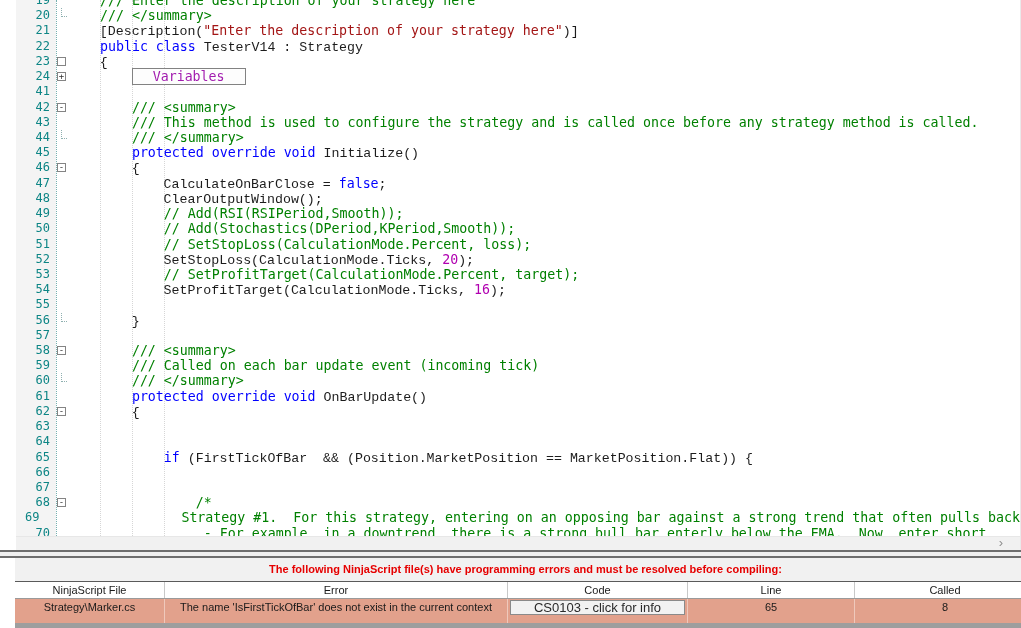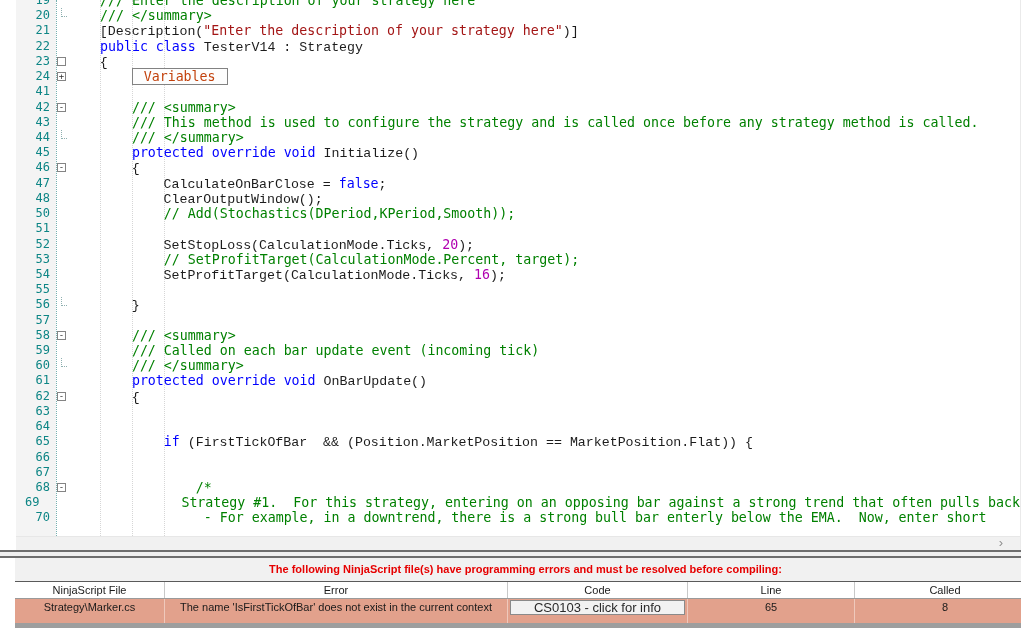--- a/index.html
+++ b/index.html
@@ -14,21 +14,21 @@
   .lines{position:absolute;left:0;top:-7px;width:1004px;}
   .row{display:flex;height:15.22px;align-items:stretch;}
   .ln{width:40px;box-sizing:border-box;padding-right:6px;text-align:right;
       font-family:"DejaVu Sans Mono",monospace;font-size:12px;line-height:15.22px;color:#0d8585;}
   .fold{width:12px;position:relative;}
   .fbox{display:block;width:9px;height:9px;box-sizing:border-box;border:1px solid #848484;background:#fff;
         font-family:"DejaVu Sans Mono",monospace;font-size:9px;line-height:7px;text-align:center;color:#333;margin:3px 0 0 1px;}
   .fend{display:block;width:5px;height:8px;border-left:1px dotted #8fb0b0;border-bottom:1px dotted #8fb0b0;margin-left:5px;}
   .code{white-space:pre;font-family:"DejaVu Sans Mono",monospace;font-size:13.28px;line-height:15.22px;}
   .c-com{color:#008000;} .c-kw{color:#0000ff;} .c-str{color:#a31515;} .c-num{color:#b000b0;} .c-pln{color:#1c1c1c;font-family:Liberation Mono, monospace;}
-  .c-box{color:#c2410c;border:1px solid #828282;padding:0 11px;background:#fdfdfd;}
+  .c-box{color:#a21caf;border:1px solid #828282;padding:0 20px;background:#fdfdfd;}
 
   
   .vscroll{position:absolute;right:0;top:0;width:17px;height:550px;background:#f1f1f1;border-left:1px solid #eaeaea;box-sizing:border-box;}
   .vscroll .upbtn{position:absolute;top:0;left:0;width:17px;height:8px;overflow:hidden;text-align:center;color:#555;font-size:9px;line-height:8px;}
   .vscroll .upbtn span{position:relative;top:-4px;}
   .vscroll .thumb{position:absolute;top:18px;left:1px;width:15px;height:72px;background:#cbcbcb;}
   .vscroll .downbtn{position:absolute;top:504px;left:0;width:17px;height:16px;text-align:center;color:#666;font-size:11px;line-height:13px;}
 
   
   .hscroll{position:absolute;left:0;top:536px;width:1004px;height:14px;background:#f1f1f1;border-top:1px solid #e7e7e7;box-sizing:border-box;}
@@ -142,27 +142,33 @@
           <span class="ln">47</span>
           <span class="fold"></span>
           <span class="code"><span class="c-pln">            CalculateOnBarClose = </span><span class="c-kw">false</span><span class="c-pln">;</span></span>
         </div>
         <div class="row">
           <span class="ln">48</span>
           <span class="fold"></span>
           <span class="code"><span class="c-pln">            ClearOutputWindow();</span></span>
         </div>
         <div class="row">
+          <span class="ln">49</span>
+          <span class="fold"></span>
+          <span class="code"><span class="c-com">            // Add(RSI(RSIPeriod,Smooth));</span></span>
+        </div>
+        <div class="row">
           <span class="ln">50</span>
           <span class="fold"></span>
           <span class="code"><span class="c-com">            // Add(Stochastics(DPeriod,KPeriod,Smooth));</span></span>
         </div>
         <div class="row">
           <span class="ln">51</span>
           <span class="fold"></span>
+          <span class="code"><span class="c-com">            // SetStopLoss(CalculationMode.Percent, loss);</span></span>
         </div>
         <div class="row">
           <span class="ln">52</span>
           <span class="fold"></span>
           <span class="code"><span class="c-pln">            SetStopLoss(CalculationMode.Ticks, </span><span class="c-num">20</span><span class="c-pln">);</span></span>
         </div>
         <div class="row">
           <span class="ln">53</span>
           <span class="fold"></span>
           <span class="code"><span class="c-com">            // SetProfitTarget(CalculationMode.Percent, target);</span></span>

